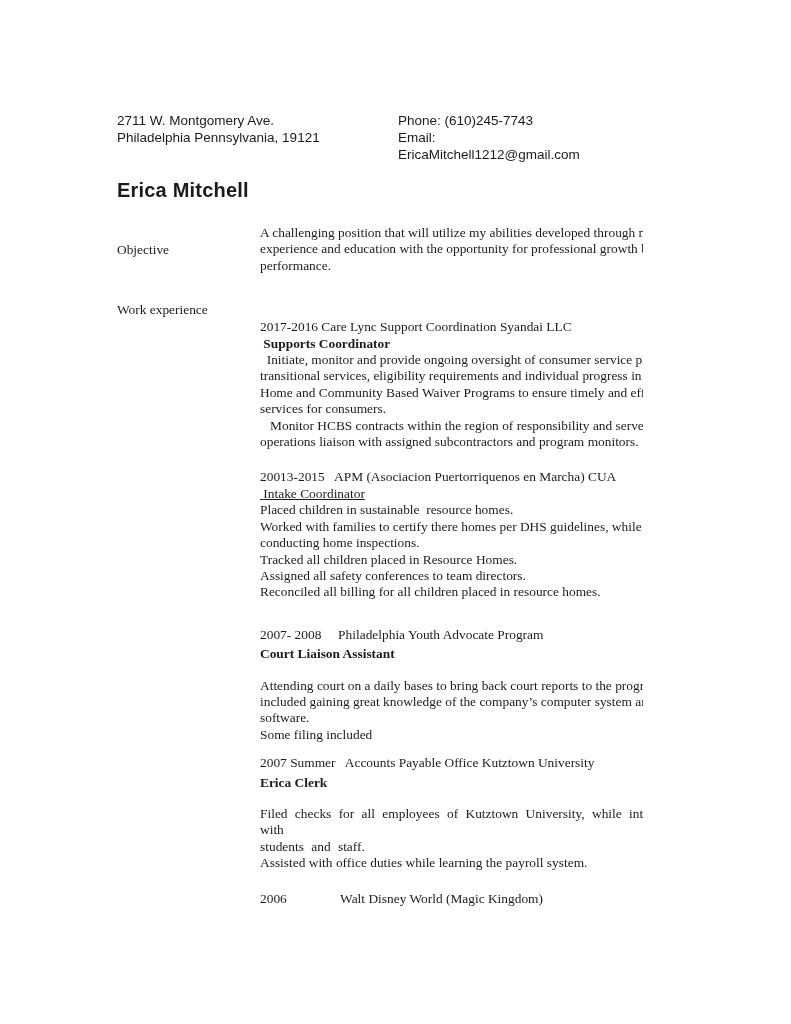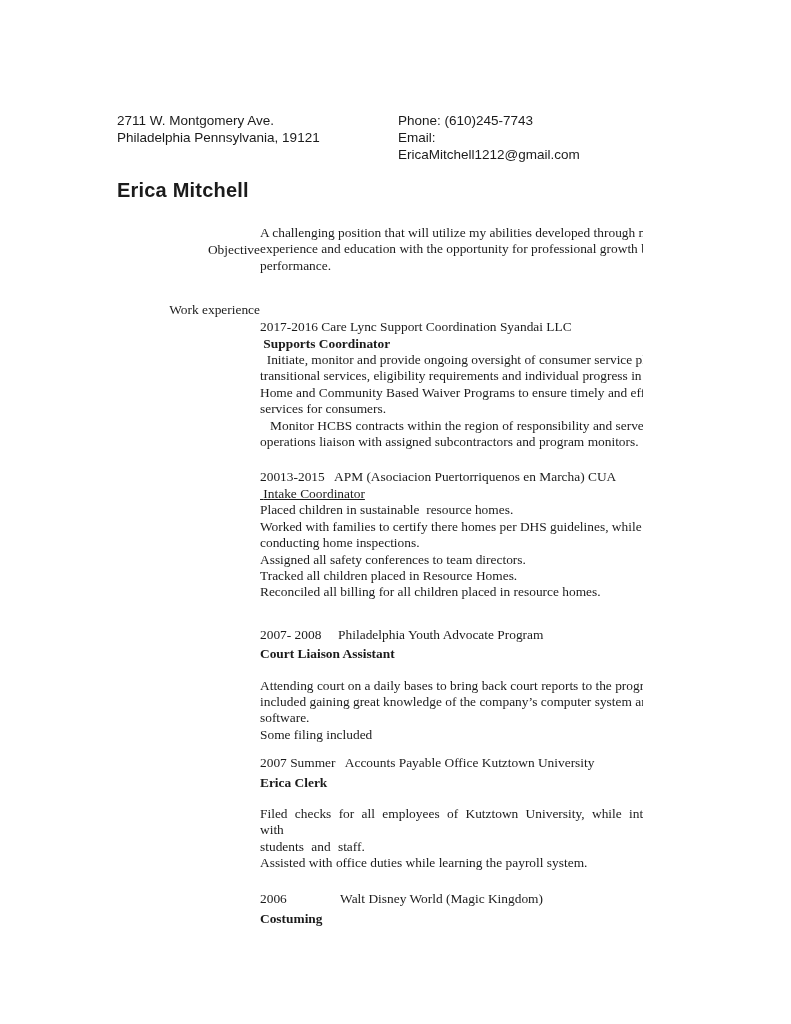--- a/index.html
+++ b/index.html
@@ -31,21 +31,21 @@
     font-family: "Liberation Sans", sans-serif;
     font-size: 20px;
     line-height: 21px;
     font-weight: 700;
     letter-spacing: 0.2px;
     margin: 17px 0 0 0;
   }
 
   
   .row { display: flex; }
-  .row .label { width: 143px; flex-shrink: 0; text-align: right; }
+  .row .label { width: 143px; flex-shrink: 0; }
   .row .content { width: 452px; flex-shrink: 0; }
 
   .objective-row { margin-top: 24px; }
   .objective-row .label { padding-top: 17px; }
 
   .work-row { margin-top: 28px; }
   .work-row .content { padding-top: 17px; }
 
   .pre { white-space: pre-wrap; }
   p.para { margin: 0; }
@@ -105,22 +105,22 @@
         <p class="para pre">   Monitor HCBS contracts within the region of responsibility and serve as
 operations liaison with assigned subcontractors and program monitors.</p>
       </article>
 
       <article class="job job-apm">
         <div class="pre job-heading">20013-2015   APM (Asociacion Puertorriquenos en Marcha) CUA</div>
         <div class="pre job-title regular"> Intake Coordinator</div>
         <p class="para pre">Placed children in sustainable  resource homes.</p>
         <p class="para pre">Worked with families to certify there homes per DHS guidelines, while
 conducting home inspections.</p>
+        <p class="para pre">Tracked all children placed in Resource Homes.</p>
         <p class="para pre">Assigned all safety conferences to team directors.</p>
-        <p class="para pre">Tracked all children placed in Resource Homes.</p>
         <p class="para pre">Reconciled all billing for all children placed in resource homes.</p>
       </article>
 
       <article class="job job-pyap">
         <div class="pre job-heading">2007- 2008     Philadelphia Youth Advocate Program</div>
         <div class="pre job-title gap-below">Court Liaison Assistant</div>
         <p class="para pre">Attending court on a daily bases to bring back court reports to the program. This
 included gaining great knowledge of the company’s computer system and their
 software.</p>
         <p class="para pre">Some filing included</p>
@@ -129,19 +129,18 @@
       <article class="job job-kutztown">
         <div class="pre job-heading">2007 Summer   Accounts Payable Office Kutztown University</div>
         <div class="pre job-title gap-below">Erica Clerk</div>
         <p class="para pre wide-words">Filed checks for all employees of Kutztown University, while interacting with
 students and staff.</p>
         <p class="para pre para-gap-top">Assisted with office duties while learning the payroll system.</p>
       </article>
 
       <article class="job job-disney">
         <div class="pre job-heading">2006                Walt Disney World (Magic Kingdom)</div>
-        <div class="pre job-title">Costuming</div>
       </article>
 
     </div>
   </section>
 
 </div>
 
 </body></html>

